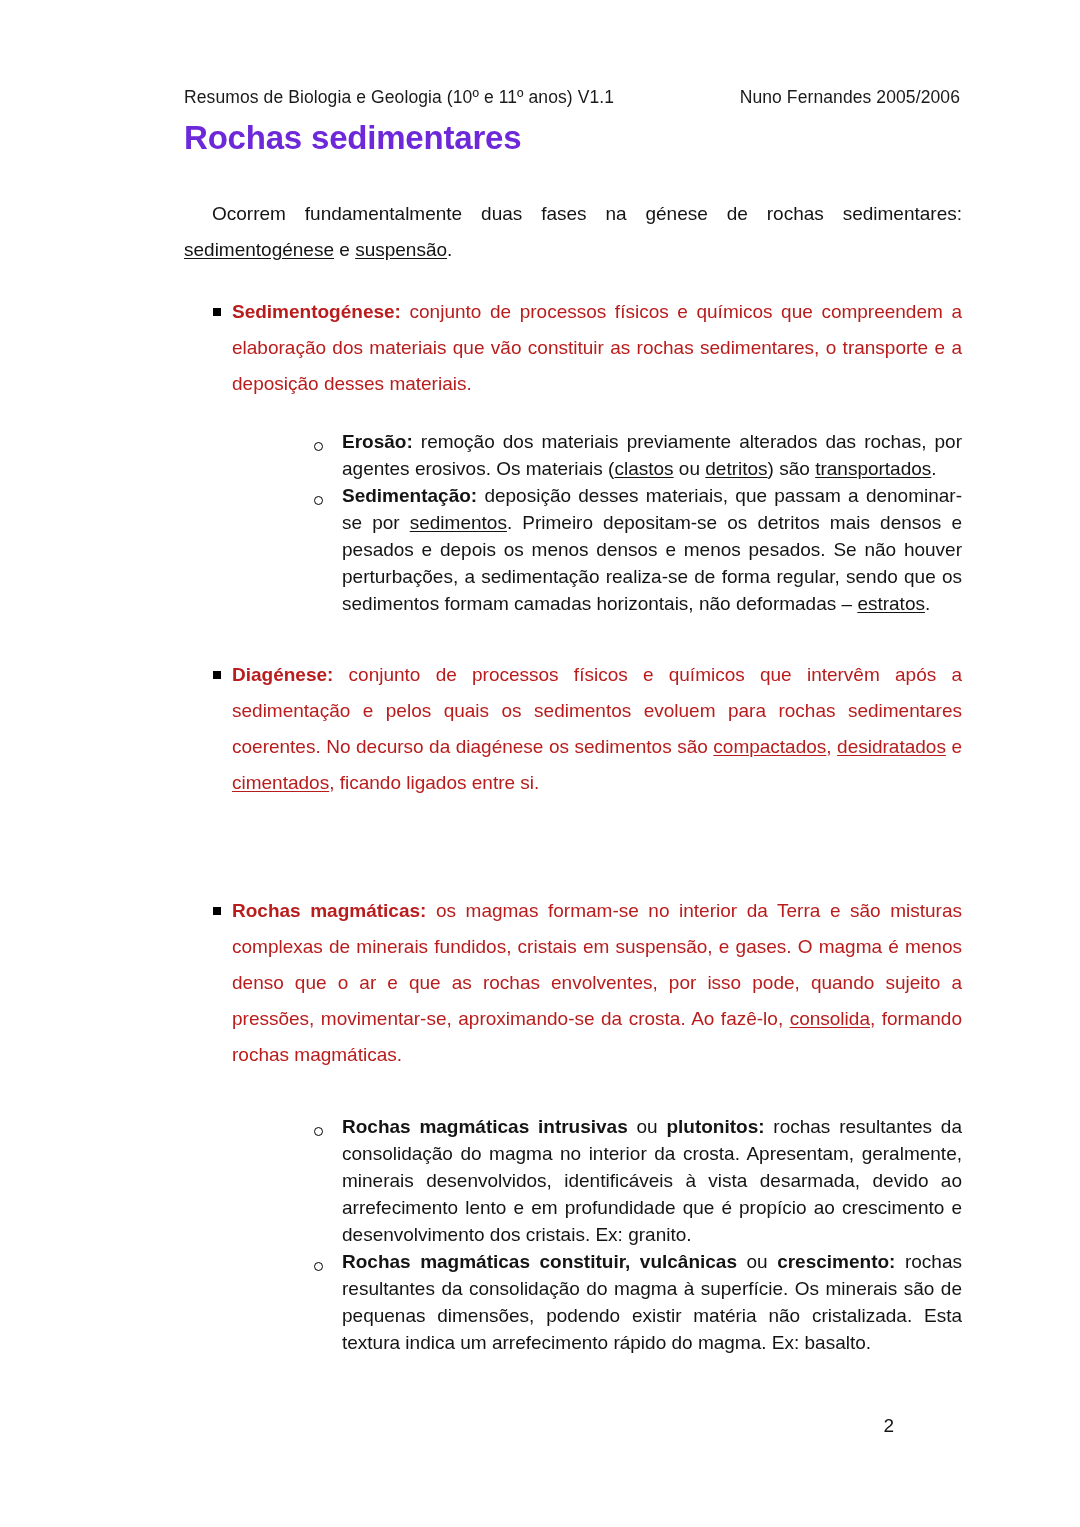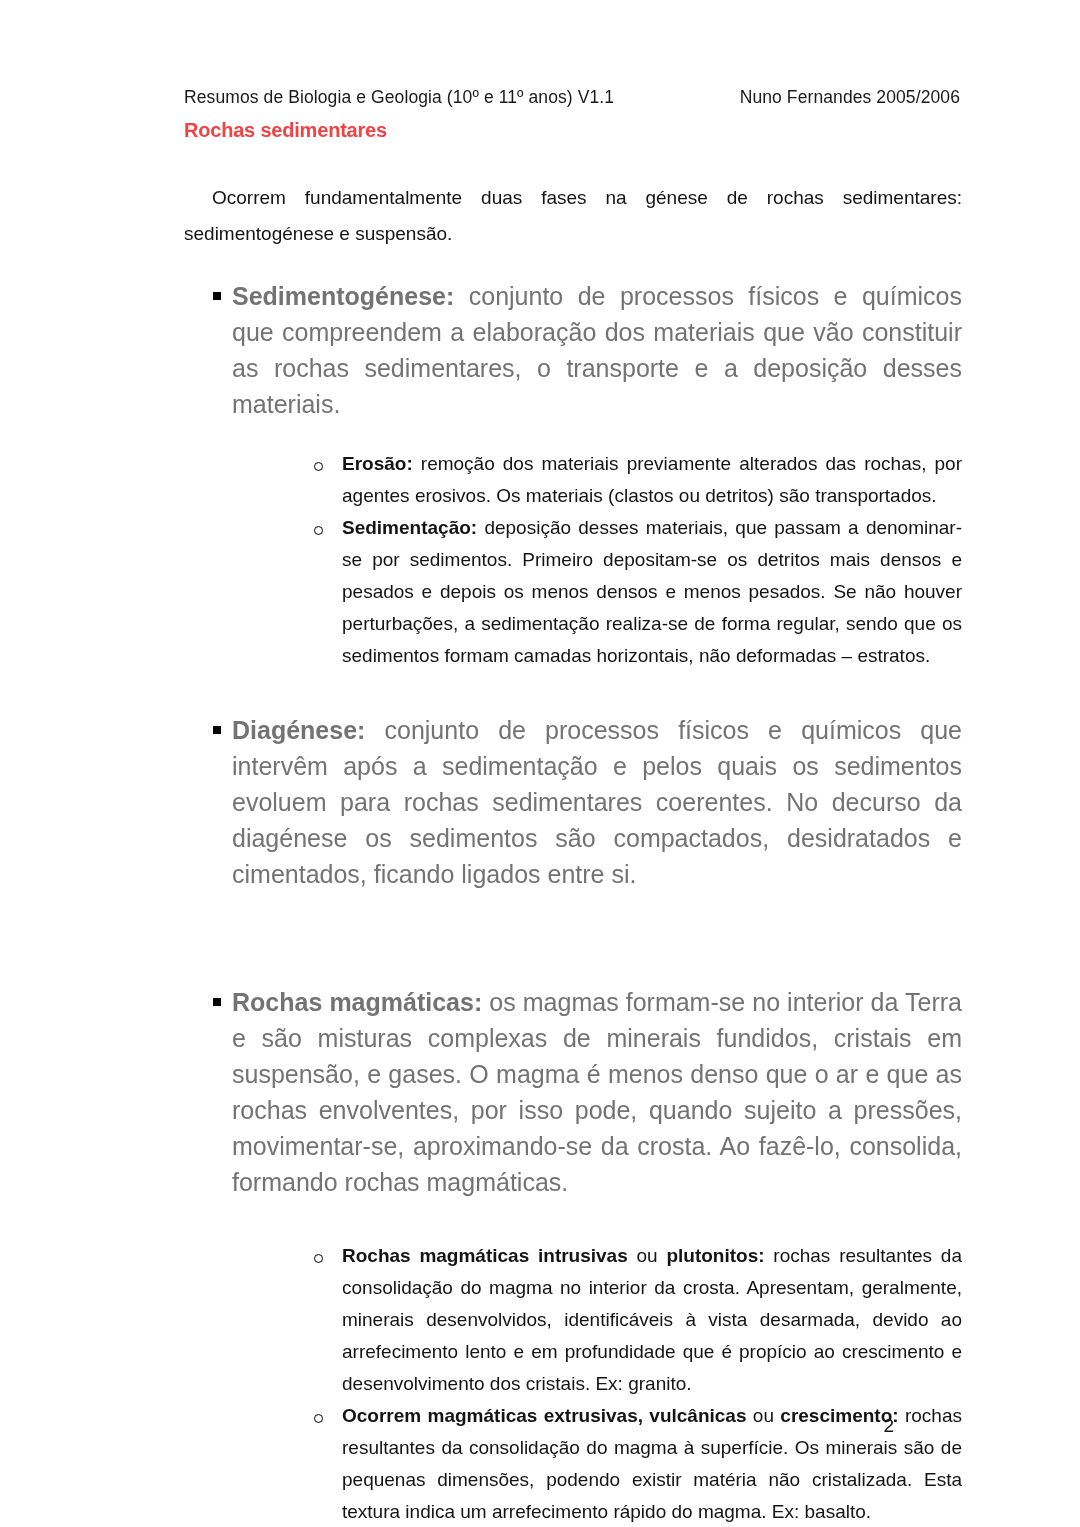--- a/index.html
+++ b/index.html
@@ -44,26 +44,26 @@
     position: absolute;
     left: 150px;
     top: 118px;
     width: 778px;
   }
 
   
   h2.section-title {
     font-family: "Liberation Sans", sans-serif;
     font-weight: bold;
-    font-size: 20px;
+    font-size: 33px;
     line-height: 1.2;
     margin: 0;
     padding: 0;
     letter-spacing: -0.2px;
-    color: #ef4444;
+    color: #6d28d9;
   }
   .gap-after-h2-1 { height: 38px; }
   .gap-after-h2-2 { height: 36px; }
 
   
   p.body-para {
     font-size: 19px;
     line-height: 36px;
     margin: 0;
     padding: 0;
@@ -72,56 +72,56 @@
     color: #141414;
   }
   p.intro-para {
     text-indent: 28px;
   }
 
   
   .lvl1-item {
     position: relative;
     padding-left: 48px;
-    font-size: 25px;
+    font-size: 19px;
     line-height: 36px;
     text-align: justify;
-    color: #737373;
+    color: #b91c1c;
   }
   .lvl1-item > .marker-sq {
     position: absolute;
     left: 29px;
     top: 14px;
     width: 8px;
     height: 8px;
     background: #000;
   }
 
   
   .lvl2-item {
     position: relative;
     padding-left: 158px;
     font-size: 19px;
-    line-height: 32px;
+    line-height: 27px;
     text-align: justify;
     color: #141414;
   }
   .lvl2-item > .marker-o {
     position: absolute;
     left: 130px;
     top: 14px;
     width: 9px;
     height: 9px;
     border: 1.4px solid #000;
     border-radius: 50%;
     box-sizing: border-box;
   }
 
   strong.term { font-weight: bold; }
-  span.u { text-underline-offset: 2px; }
+  span.u { text-decoration: underline; text-underline-offset: 2px; }
   .sp-md { height: 26px; }
   .sp-lg { height: 40px; }
   .sp-xl { height: 56px; }
 
   
   .page-number {
     position: absolute;
     right: 152px;
     bottom: 92px;
     font-size: 19px;
@@ -185,20 +185,20 @@
 
     <div class="sp-lg"></div>
 
     <div class="lvl2-item">
       <span class="marker-o"></span>
       <strong class="term">Rochas magmáticas intrusivas</strong><span> ou </span><strong class="term">plutonitos:</strong><span> rochas resultantes da consolidação do magma no interior da crosta. Apresentam, geralmente, minerais desenvolvidos, identificáveis à vista desarmada, devido ao arrefecimento lento e em profundidade que é propício ao crescimento e desenvolvimento dos cristais. Ex: granito.</span>
     </div>
 
     <div class="lvl2-item">
       <span class="marker-o"></span>
-      <strong class="term">Ocorrem magmáticas extrusivas, vulcânicas</strong><span> ou </span><strong class="term">crescimento:</strong><span> rochas resultantes da consolidação do magma à superfície. Os minerais são de pequenas dimensões, podendo existir matéria não cristalizada. Esta textura indica um arrefecimento rápido do magma. Ex: basalto.</span>
+      <strong class="term">Rochas magmáticas constituir, vulcânicas</strong><span> ou </span><strong class="term">crescimento:</strong><span> rochas resultantes da consolidação do magma à superfície. Os minerais são de pequenas dimensões, podendo existir matéria não cristalizada. Esta textura indica um arrefecimento rápido do magma. Ex: basalto.</span>
     </div>
 
   </div>
 
   <div class="page-number">2</div>
 
 </div>
 
 </body></html>

